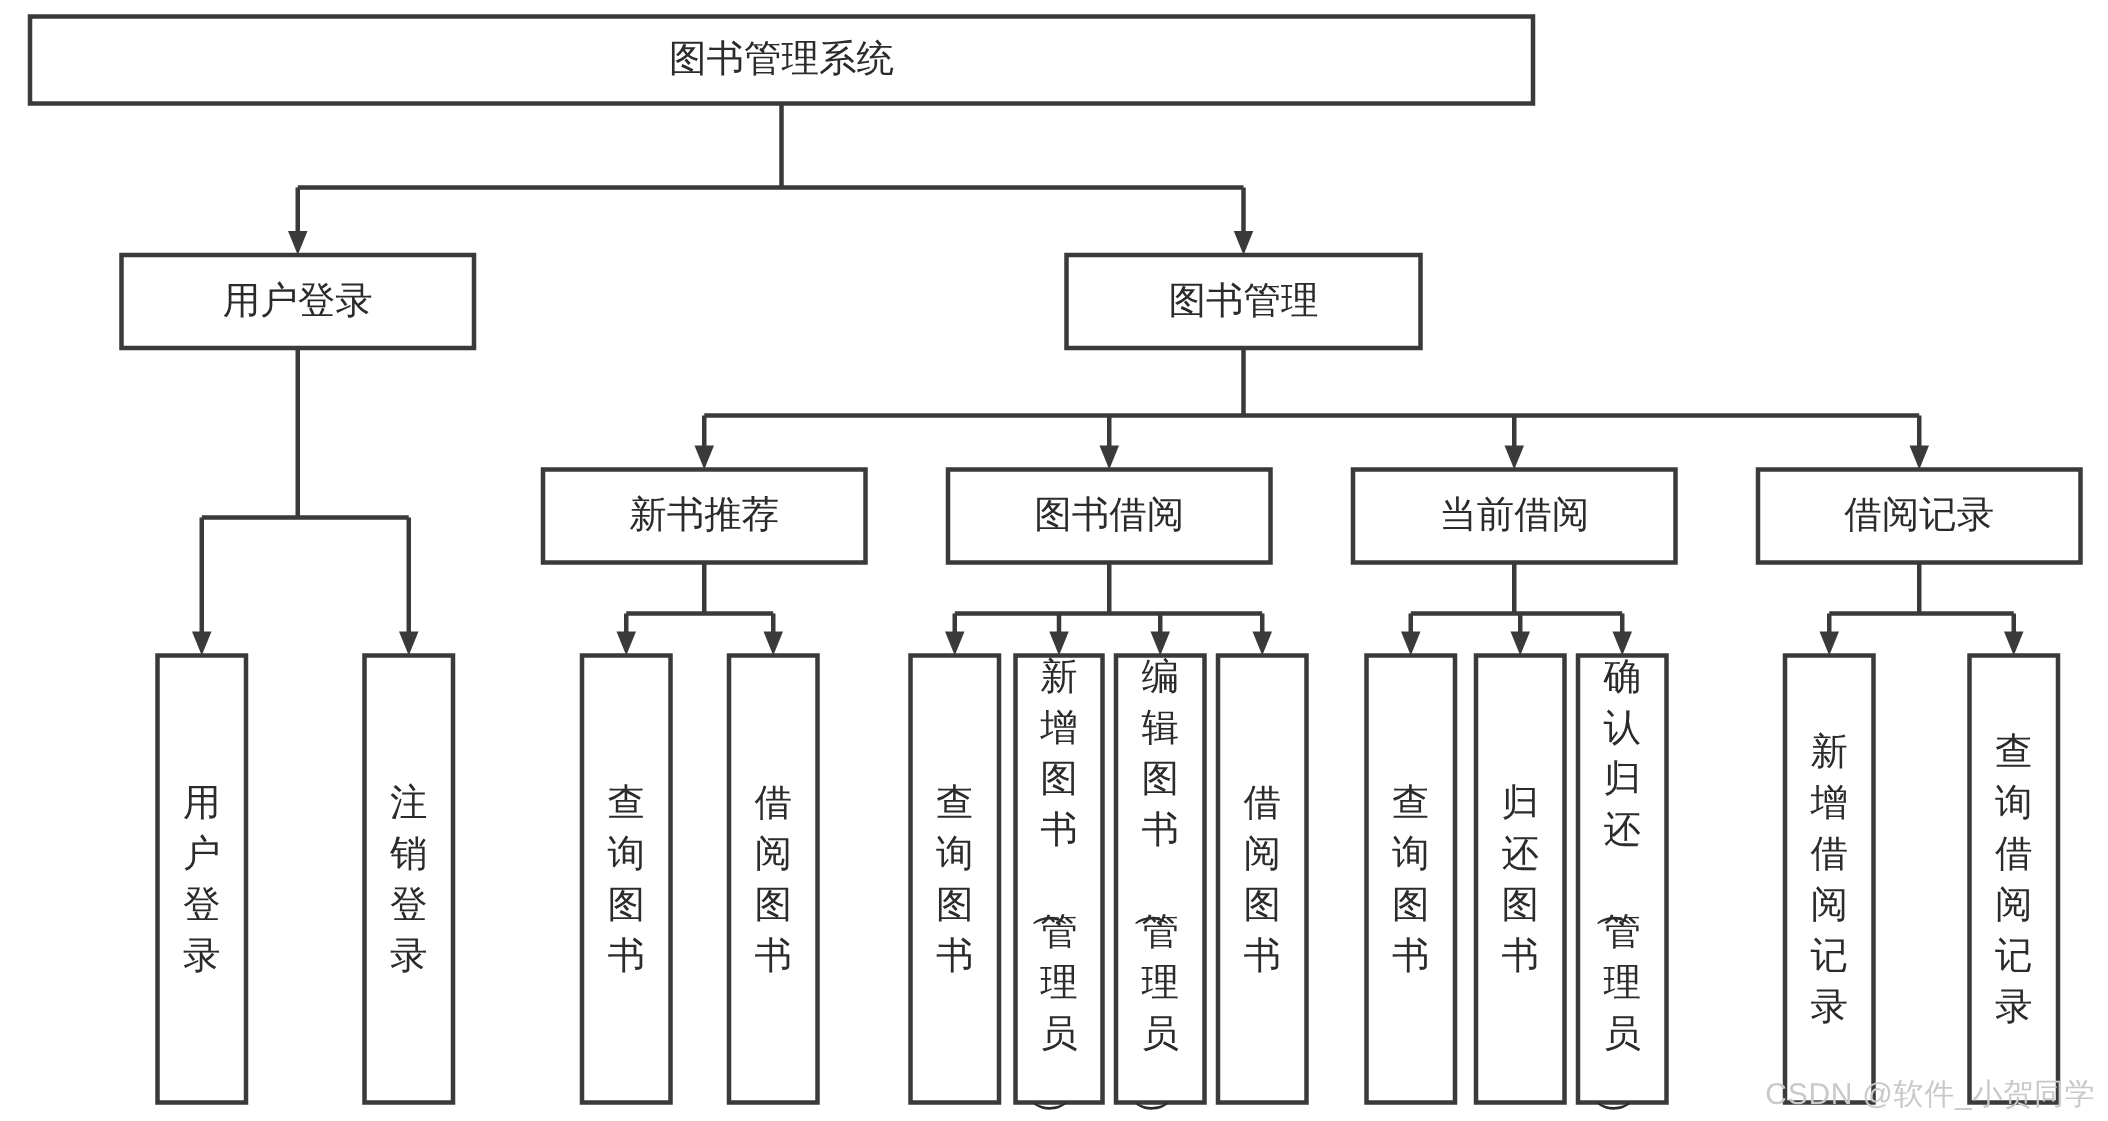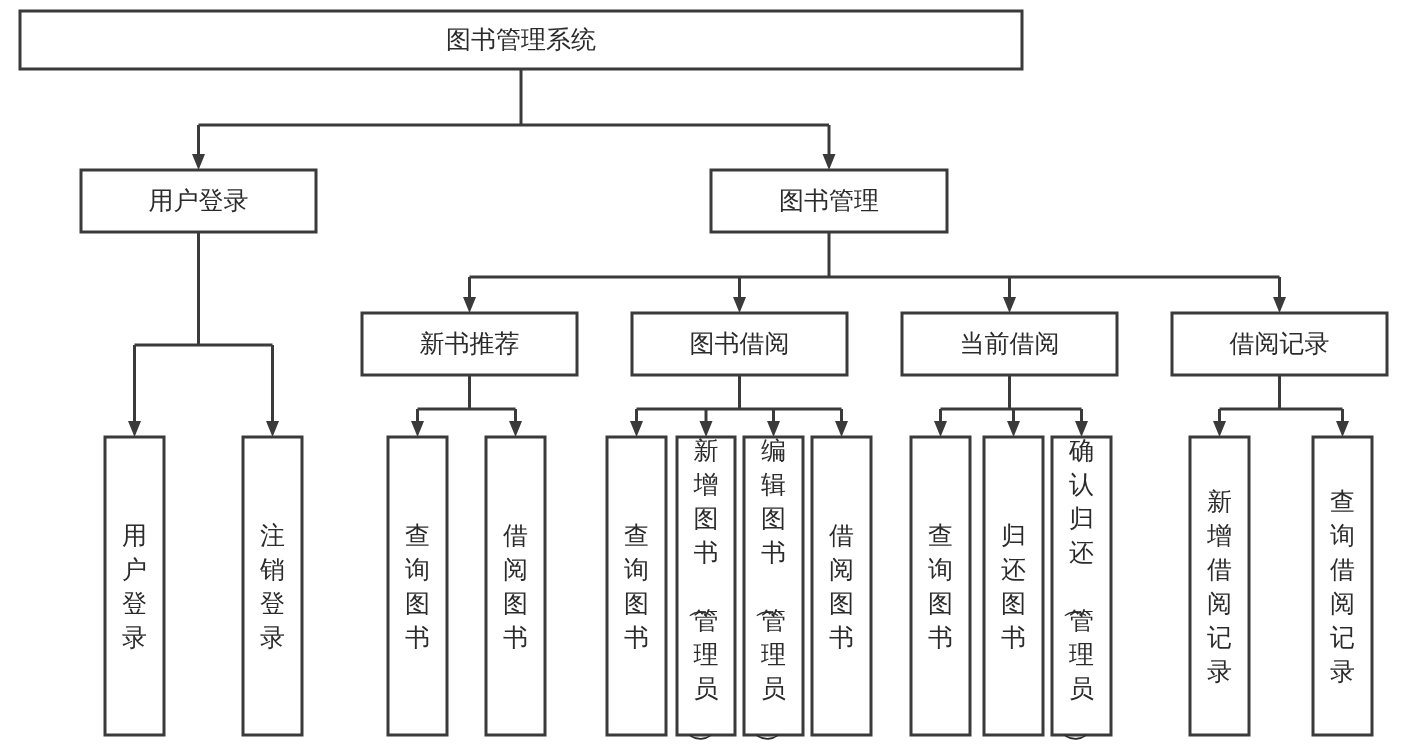--- a/index.html
+++ b/index.html
@@ -187,13 +187,14 @@
         <g>
           <rect x="1190" y="437" width="59" height="298" class="node-rect"></rect>
           <text x="1219.5" y="509.5" class="node-label-vert"><tspan x="1219.5" dy="0">新</tspan><tspan x="1219.5" dy="34">增</tspan><tspan x="1219.5" dy="34">借</tspan><tspan x="1219.5" dy="34">阅</tspan><tspan x="1219.5" dy="34">记</tspan><tspan x="1219.5" dy="34">录</tspan></text>
         </g>
         <g>
           <rect x="1313" y="437" width="59" height="298" class="node-rect"></rect>
           <text x="1342.5" y="509.5" class="node-label-vert"><tspan x="1342.5" dy="0">查</tspan><tspan x="1342.5" dy="34">询</tspan><tspan x="1342.5" dy="34">借</tspan><tspan x="1342.5" dy="34">阅</tspan><tspan x="1342.5" dy="34">记</tspan><tspan x="1342.5" dy="34">录</tspan></text>
         </g>
       </g>
   </svg>
+  <div class="watermark">CSDN @软件_小贺同学</div>
 </div>
 
 </body></html>

